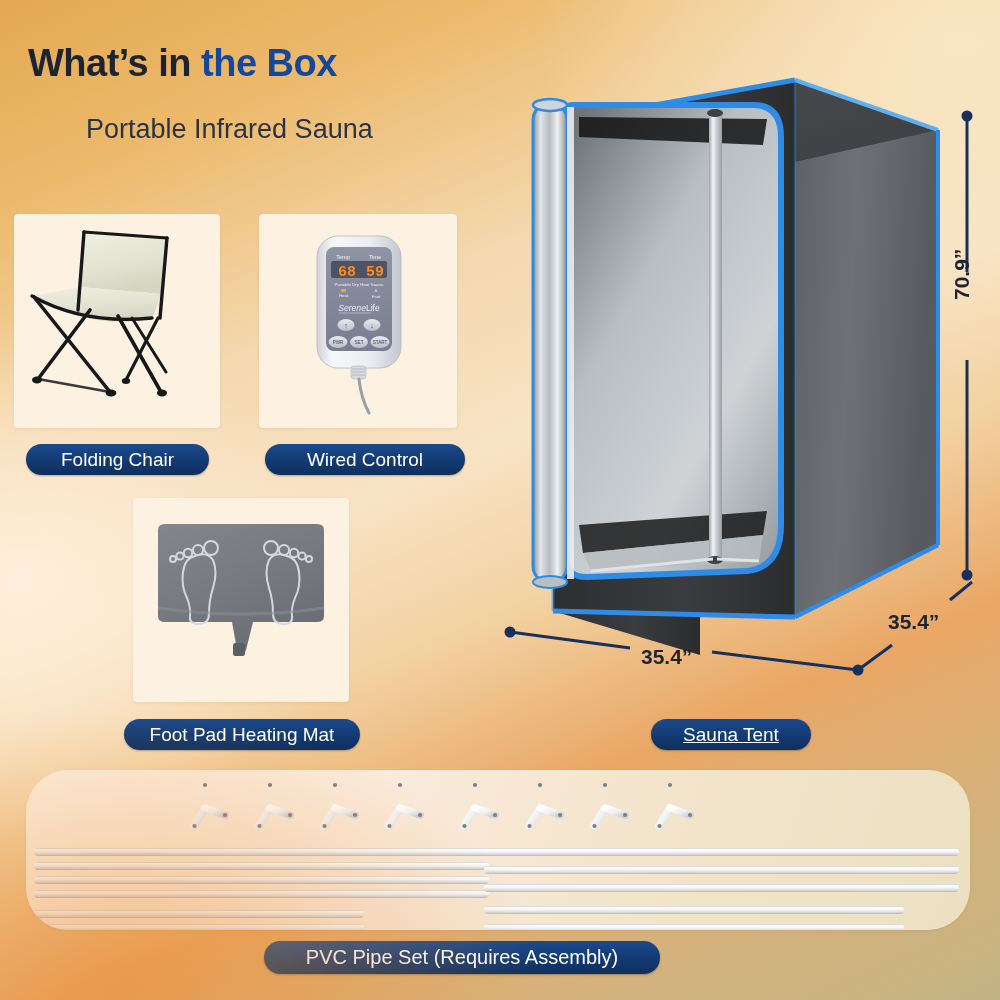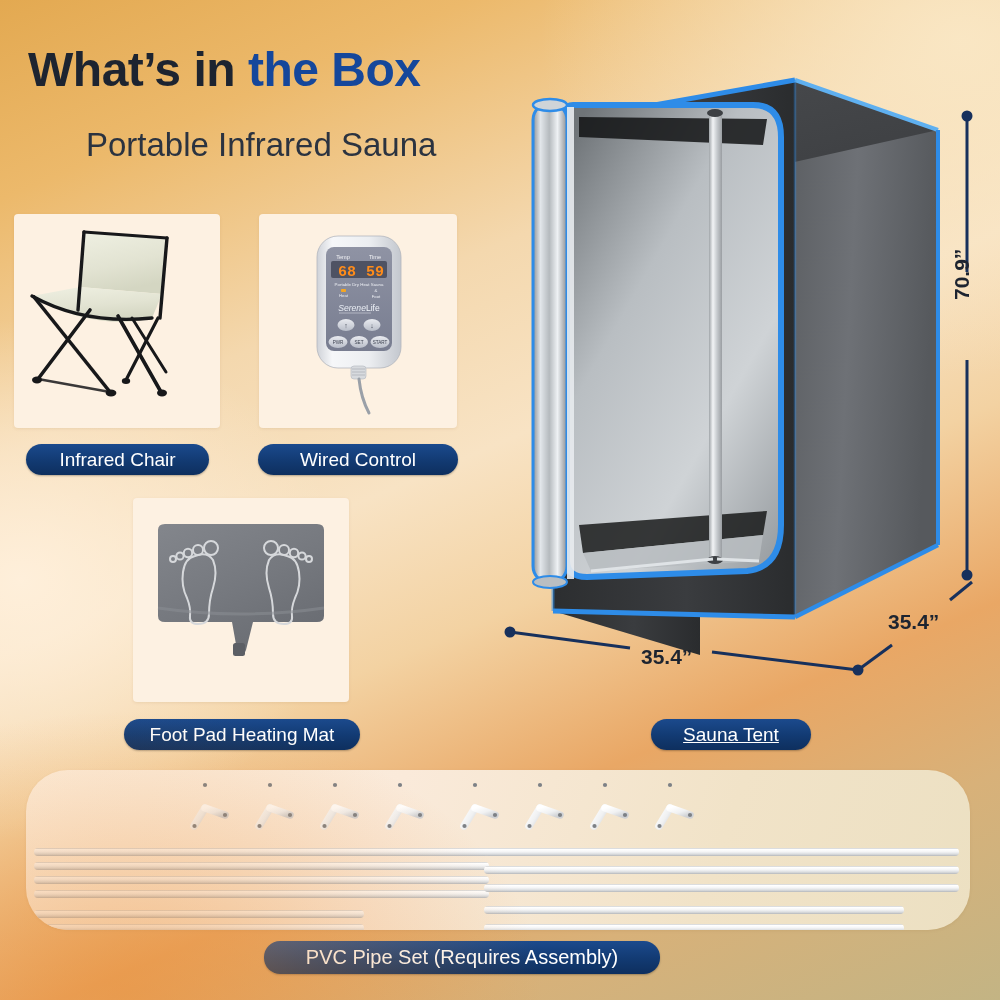--- a/index.html
+++ b/index.html
@@ -30,27 +30,27 @@
     content:"";
     position:absolute; left:-6%; bottom:-12%;
     width:62%; height:42%;
     background: radial-gradient(ellipse at 30% 70%, rgba(233,144,58,0.55) 0%, rgba(233,144,58,0) 68%);
     pointer-events:none;
   }
 
   
   .title {
     position: absolute; left: 28px; top: 42px;
-    font-size: 48px; font-weight: 700; letter-spacing: -0.5px;
+    font-size: 38px; font-weight: 700; letter-spacing: -0.5px;
     color: #1d2430; white-space: nowrap;
   }
   .title .accent { color: #15479b; }
   .subtitle {
-    position: absolute; left: 86px; top: 126px;
-    font-size: 33px; color: #2b3340; white-space: nowrap; text-align: center;
+    position: absolute; left: 86px; top: 114px;
+    font-size: 27px; color: #2b3340; white-space: nowrap; text-align: center;
   }
 
   
   .pill {
     position: absolute;
     display: flex; align-items: center; justify-content: center;
     height: 31px; padding: 0 20px;
     border-radius: 16px;
     background: linear-gradient(180deg, #1b4a8d 0%, #123a72 55%, #0e2f5e 100%);
     color: #ffffff; font-size: 19px; white-space: nowrap;
@@ -79,21 +79,21 @@
 
   
   .dim {
     position: absolute; font-size: 21px; font-weight: 700; color: #1d2430; white-space: nowrap;
   }
   .dim.bottom { left: 641px; top: 645px; }
   .dim.right  { left: 888px; top: 610px; }
   .dim.vert   { left: 950px; top: 300px; transform: rotate(-90deg); transform-origin: left top; }
 
   .pill.chair-lbl { left: 26px;  top: 444px; width: 183px; padding:0; }
-  .pill.ctrl-lbl  { left: 258px; top: 444px; width: 200px; padding:0; }
+  .pill.ctrl-lbl  { left: 265px; top: 444px; width: 200px; padding:0; }
   .pill.mat-lbl   { left: 124px; top: 719px; width: 236px; padding:0; }
   .pill.tent-lbl  { left: 651px; top: 719px; width: 160px; padding:0;text-decoration:underline; }
   .pill.pvc-lbl   { left: 264px; top: 941px; width: 396px; height: 33px; padding:0; font-size: 20px; }
 </style>
 </head>
 <body>
 
 <div class="stage">
 
   <div class="title">
@@ -129,21 +129,21 @@
       <path d="M118 104 L152 158" stroke="#17181a" stroke-width="3.0" fill="none" stroke-linecap="round"></path>
 
       <path d="M24 165 L96 178" stroke="#17181a" stroke-width="2.6" fill="none" opacity="0.85"></path>
 
       <ellipse cx="23" cy="166" rx="5" ry="3.4" fill="#17181a"></ellipse>
       <ellipse cx="97" cy="179" rx="5.4" ry="3.4" fill="#17181a"></ellipse>
       <ellipse cx="148" cy="179" rx="5" ry="3.4" fill="#17181a"></ellipse>
       <ellipse cx="112" cy="167" rx="4.2" ry="3" fill="#17181a"></ellipse>
     </svg>
   </div>
-  <div class="pill chair-lbl">Infrared Chair</div>
+  <div class="pill chair-lbl">Folding Chair</div>
 
   <div class="card ctrl">
     <svg width="198" height="214" viewBox="0 0 198 214">
       <defs>
         <linearGradient id="bodyG" x1="0" y1="0" x2="1" y2="0">
           <stop offset="0%" stop-color="#cfd2d8"></stop>
           <stop offset="18%" stop-color="#f6f7f9"></stop>
           <stop offset="62%" stop-color="#eceef1"></stop>
           <stop offset="100%" stop-color="#c3c7ce"></stop>
         </linearGradient>

